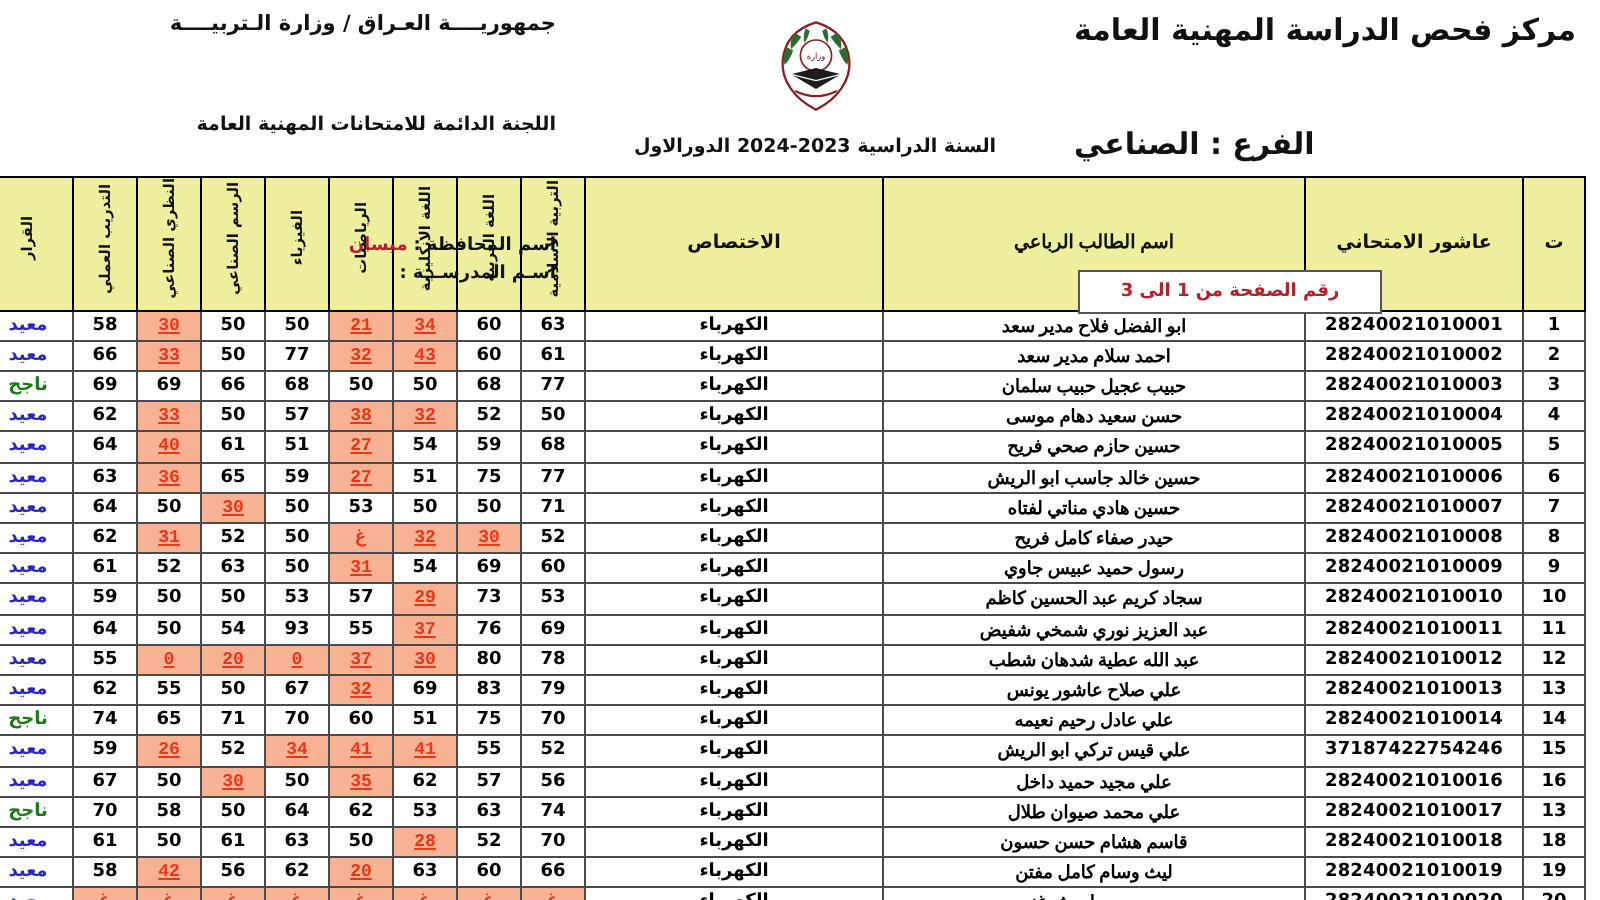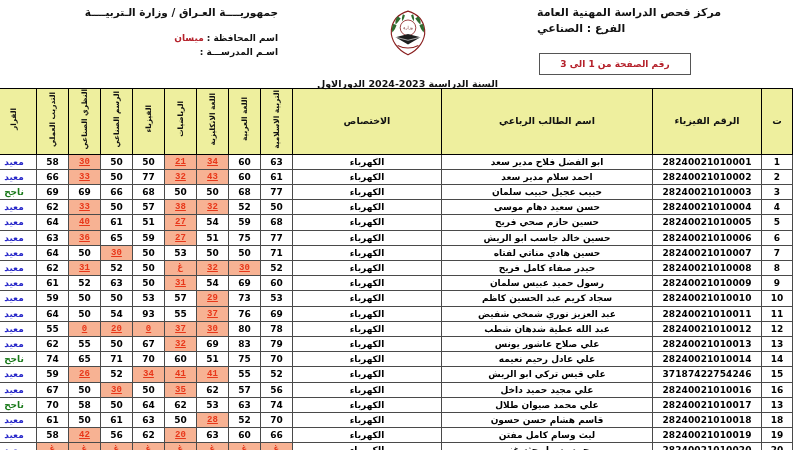--- a/index.html
+++ b/index.html
@@ -7,37 +7,37 @@
     width:800px;height:450px;overflow:hidden;
     background:#ffffff;
     font-family:"DejaVu Sans","Liberation Sans",sans-serif;
     color:#000;
     position:relative;
   }
   .page{position:relative;width:800px;height:450px;}
 
   
   .hdr{display:flex;flex-direction:row-reverse;justify-content:space-between;align-items:flex-start;padding:6px 8px 0 8px;box-sizing:border-box;height:88px;}
-  .hdr-col{display:flex;flex-direction:column;}
+  .hdr-col{display:flex;flex-direction:column;gap:36px;}
   .hdr-right{align-items:flex-start;width:270px;}
   .hdr-left{align-items:flex-end;width:255px;}
   .hdr-mid{width:230px;align-items:center;display:flex;flex-direction:column;}
 
   .t-main{font-size:10.5px;font-weight:bold;letter-spacing:.4px;white-space:nowrap;margin-bottom:3px;color:#111;}
   .t-sub{font-size:9.5px;font-weight:bold;white-space:nowrap;margin-bottom:2px;color:#111;}
-  .t-left{font-size:11px;font-weight:bold;white-space:nowrap;margin-bottom:3px;color:#111;}
+  .t-left{font-size:15px;font-weight:bold;white-space:nowrap;margin-bottom:3px;color:#111;}
 
   .meta{display:flex;flex-direction:row;align-items:center;gap:3px;font-size:9px;font-weight:bold;white-space:nowrap;margin-top:1px;}
   .meta .lbl{color:#111;}
   .meta .colon{color:#111;}
   .meta .val{color:#b5212b;}
   .meta-wrap{margin-top:11px;display:flex;flex-direction:column;gap:3px;align-items:flex-start;}
 
   .logo{width:52px;height:52px;margin-top:1px;}
-  .year{font-size:9.5px;font-weight:bold;white-space:nowrap;margin-top:19px;color:#111;}
+  .year{font-size:9.5px;font-weight:bold;white-space:nowrap;margin-top:9px;color:#111;}
 
   .pagebox{
     border:1.5px solid #555;background:#fff;
     width:150px;height:20px;display:flex;align-items:center;justify-content:center;
     font-size:9px;font-weight:bold;color:#b5212b;margin-top:15px;margin-left:2px;
   }
 
   
   table.grades{
     border-collapse:collapse;
@@ -73,21 +73,21 @@
     line-height:1.05;
     letter-spacing:0px;
     white-space:nowrap;
     color:#111;
   }
   .hhead{font-size:9.5px;font-weight:bold;color:#111;}
 
   
   .c-seq{width:30px;}
   .c-num{width:108px;}
-  .c-name{width:210px;}
+  .c-name{width:210px;font-family:Liberation Serif, serif;}
   .c-spec{width:148px;}
   .c-sub{width:31px;}
   .c-res{width:44px;}
 
   td.seq{background:#eeef9e;font-size:9.5px;}
   td.examno{font-size:9.3px;letter-spacing:.1px;}
   td.sname{font-size:8.6px;text-align:right;padding-right:4px;direction:rtl;}
   td.spec{font-size:8.3px;text-align:right;padding-right:4px;}
   td.mark{font-size:9.2px;color:#000;}
   td.mark.fail{background:#f7b293;color:#e8371a;text-decoration:underline;font-family:Liberation Mono, monospace;}
@@ -97,20 +97,21 @@
 </style>
 </head>
 <body>
 
 <div class="page">
 
   <div class="hdr">
 
     <div class="hdr-col hdr-right">
       <div class="t-main">جمهوريــــة العـراق / وزارة الـتربيــــة</div>
+      <div class="t-sub">اللجنة الدائمة للامتحانات المهنية العامة</div>
       <div class="meta-wrap">
         <div class="meta">
           <span class="lbl">اسم المحافظة</span>
           <span class="colon">:</span>
           <span class="val">ميسان</span>
         </div>
         <div class="meta">
           <span class="lbl">اسـم المدرســـة</span>
           <span class="colon">:</span>
         </div>
@@ -144,21 +145,21 @@
       <div class="t-left">الفرع : الصناعي</div>
       <div class="pagebox">رقم الصفحة من 1 الى 3</div>
     </div>
 
   </div>
 
   <table class="grades">
     <thead>
       <tr>
         <th class="c-seq"><span class="hhead">ت</span></th>
-        <th class="c-num"><span class="hhead">الرقم الفيزياء</span></th>
+        <th class="c-num"><span class="hhead">عاشور الامتحاني</span></th>
         <th class="c-name"><span class="hhead">اسم الطالب الرباعي</span></th>
         <th class="c-spec"><span class="hhead">الاختصاص</span></th>
         <th class="c-sub"><span class="vhead">التربية الاسلامية</span></th>
         <th class="c-sub"><span class="vhead">اللغة العربية</span></th>
         <th class="c-sub"><span class="vhead">اللغة الانكليزية</span></th>
         <th class="c-sub"><span class="vhead">الرياضيات</span></th>
         <th class="c-sub"><span class="vhead">الفيزياء</span></th>
         <th class="c-sub"><span class="vhead">الرسم الصناعي</span></th>
         <th class="c-sub"><span class="vhead">النظري الصناعي</span></th>
         <th class="c-sub"><span class="vhead">التدريب العملي</span></th>
@@ -283,21 +284,21 @@
           <td class="mark c-sub fail">غ</td>
           <td class="mark c-sub">50</td>
           <td class="mark c-sub">52</td>
           <td class="mark c-sub fail">31</td>
           <td class="mark c-sub">62</td>
           <td class="res c-res repeat">معيد</td>
         </tr>
         <tr>
           <td class="seq c-seq">9</td>
           <td class="examno c-num">28240021010009</td>
-          <td class="sname c-name">رسول حميد عبيس سلمان</td>
+          <td class="sname c-name">رسول حميد عبيس جاوي</td>
           <td class="spec c-spec">الكهرباء</td>
           <td class="mark c-sub">60</td>
           <td class="mark c-sub">69</td>
           <td class="mark c-sub">54</td>
           <td class="mark c-sub fail">31</td>
           <td class="mark c-sub">50</td>
           <td class="mark c-sub">63</td>
           <td class="mark c-sub">52</td>
           <td class="mark c-sub">61</td>
           <td class="res c-res repeat">معيد</td>

